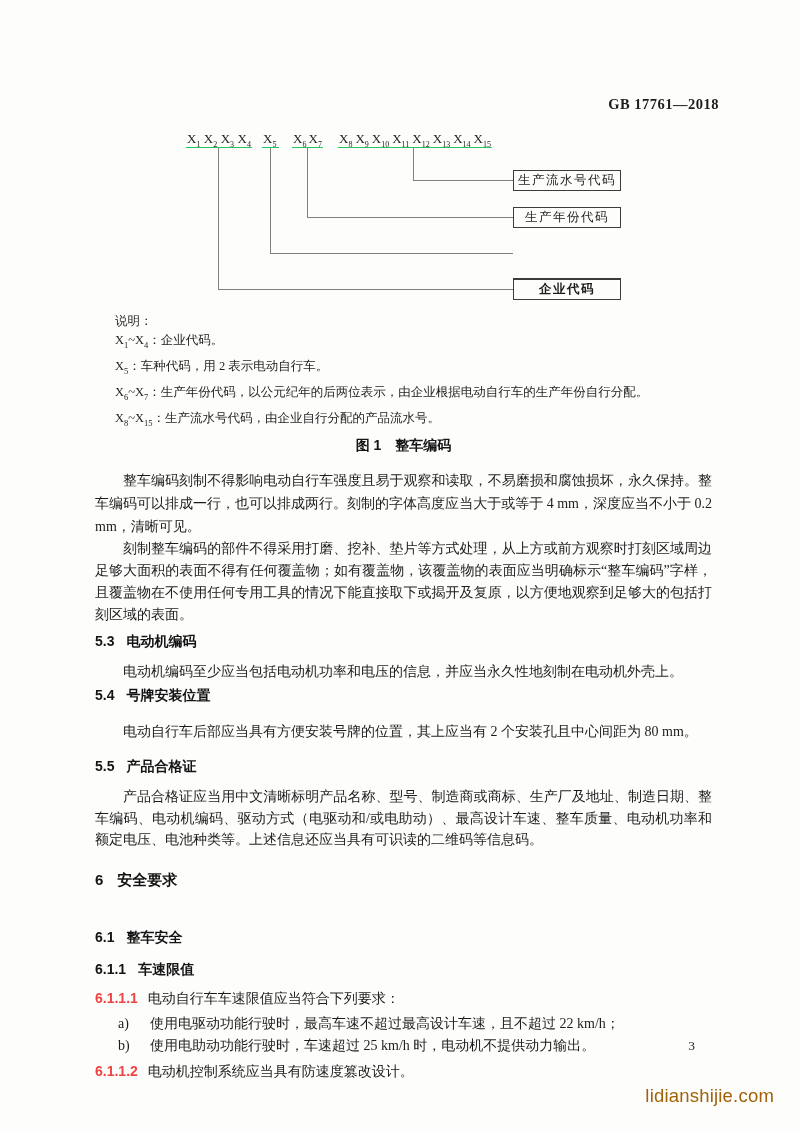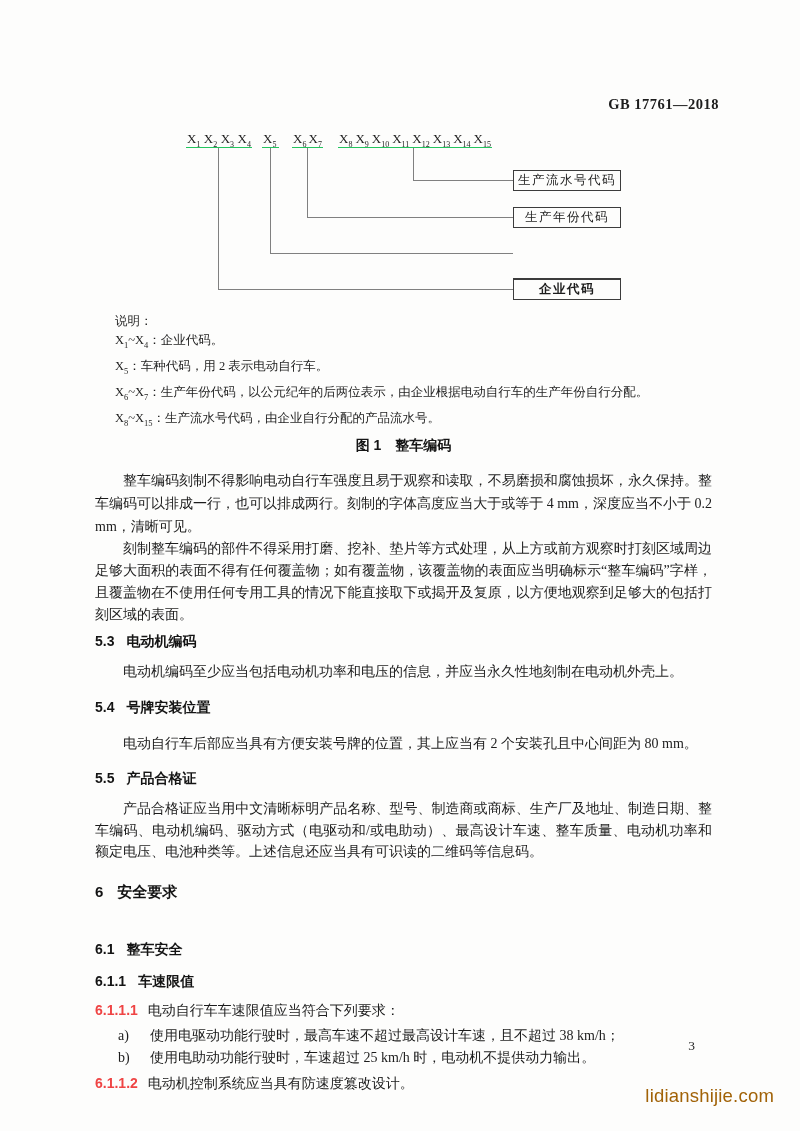--- a/index.html
+++ b/index.html
@@ -59,21 +59,21 @@
     text-align:justify;color:#1c1c1c;
   }
   .p1{margin-top:13px;line-height:23px;}
   .p2{margin-top:0;}
   .sec{
     margin:0;font-family:"Liberation Sans","DejaVu Sans",sans-serif;
     font-weight:bold;font-size:14px;line-height:20px;color:#141414;
   }
   .sec .num{margin-right:12px;}
   .s53{margin-top:5px;} .p53{margin-top:10px;}
-  .s54{margin-top:14px;} .p54{margin-top:16px;}
+  .s54{margin-top:2px;} .p54{margin-top:16px;}
   .s55{margin-top:13px;} .p55{margin-top:10px;line-height:21.5px;}
   .chap{
     margin:18px 0 0 0;font-family:"Liberation Sans","DejaVu Sans",sans-serif;
     font-weight:bold;font-size:15px;line-height:22px;color:#121212;
   }
   .chap .num{margin-right:14px;}
   .s61{margin-top:36px;} .s611{margin-top:12px;}
   .clause{margin-top:8px;font-size:14px;line-height:22px;color:#1c1c1c;}
   .clause .cnum{
     font-family:"Liberation Sans","DejaVu Sans",sans-serif;
@@ -167,21 +167,21 @@
 
     <h2 class="chap"><span class="num">6</span><span>安全要求</span></h2>
 
     <h3 class="sec s61"><span class="num">6.1</span><span>整车安全</span></h3>
 
     <h3 class="sec s611"><span class="num">6.1.1</span><span>车速限值</span></h3>
 
     <div class="clause"><span class="cnum">6.1.1.1</span><span>电动自行车车速限值应当符合下列要求：</span></div>
 
     <div class="list">
-      <div class="li"><span class="marker">a)</span><span>使用电驱动功能行驶时，最高车速不超过最高设计车速，且不超过 38 km/h；</span></div>
+      <div class="li"><span class="marker">a)</span><span>使用电驱动功能行驶时，最高车速不超过最高设计车速，且不超过 22 km/h；</span></div>
       <div class="li"><span class="marker">b)</span><span>使用电助动功能行驶时，车速超过 25 km/h 时，电动机不提供动力输出。</span></div>
     </div>
 
     <div class="clause c6112"><span class="cnum">6.1.1.2</span><span>电动机控制系统应当具有防速度篡改设计。</span></div>
 
   </div>
 
   <div class="page-num">3</div>
   <div class="watermark">lidianshijie.com</div>
 

